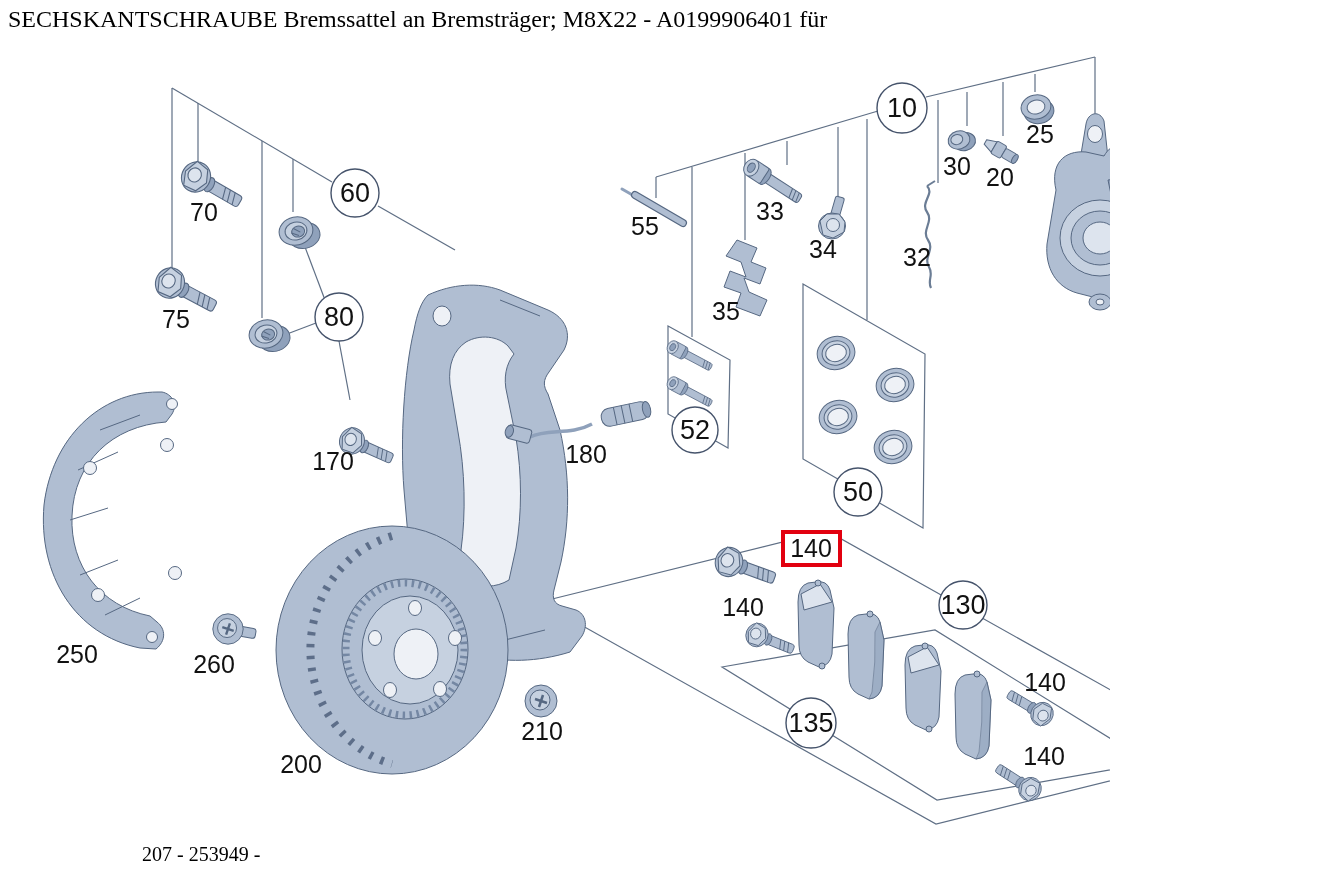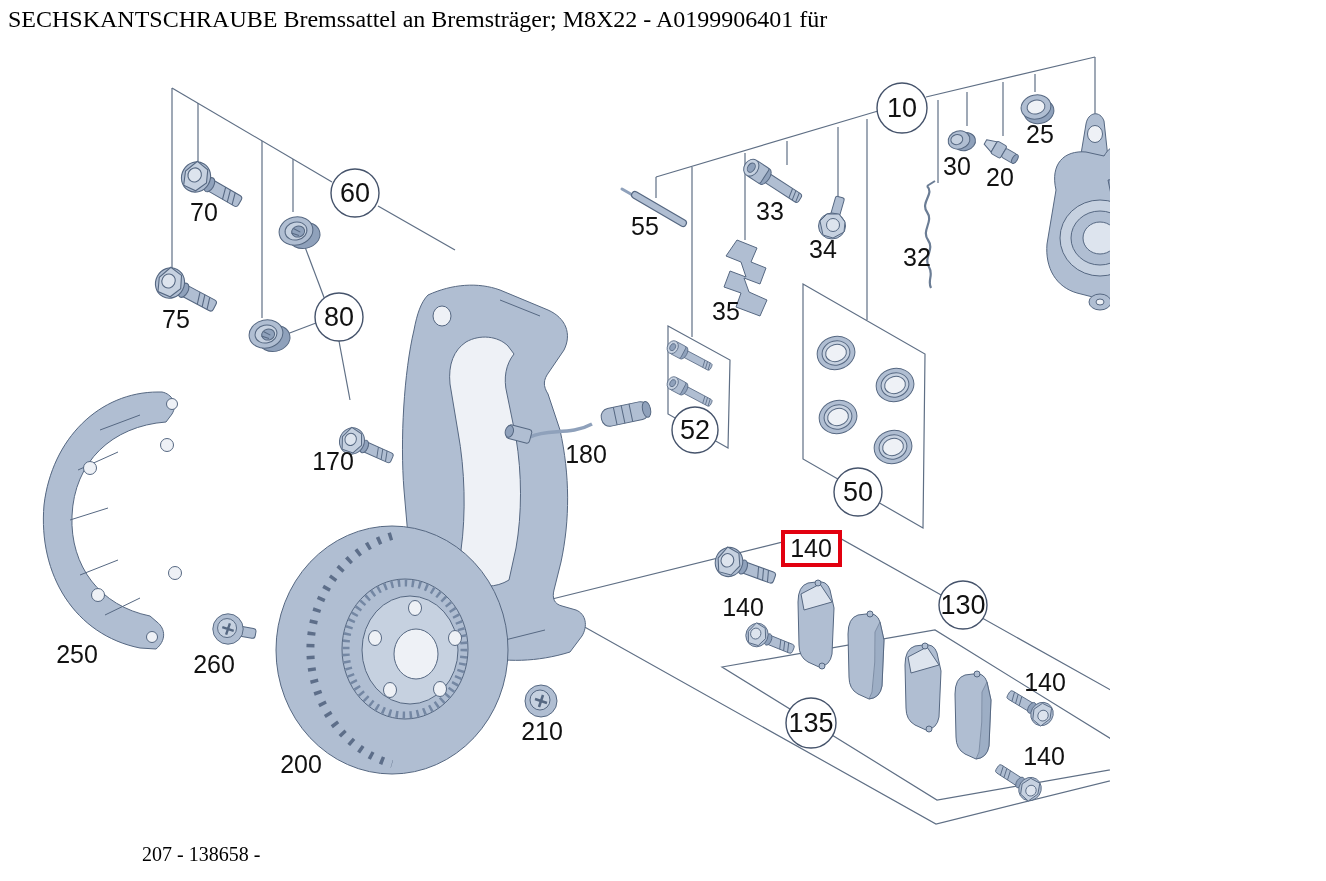--- a/index.html
+++ b/index.html
@@ -323,14 +323,14 @@
       <text class="lbl" x="1045" y="691">140</text>
       <text class="lbl" x="1044" y="765">140</text>
     </g>
 
     <g>
       <rect x="783" y="532" width="57" height="33" class="hibox"></rect>
       <text class="lbl" x="811" y="557">140</text>
     </g>
   </svg>
 
-  <div class="footer">207 - 138658 -</div>
+  <div class="footer">207 - 253949 -</div>
 </div>
 
 </body></html>

